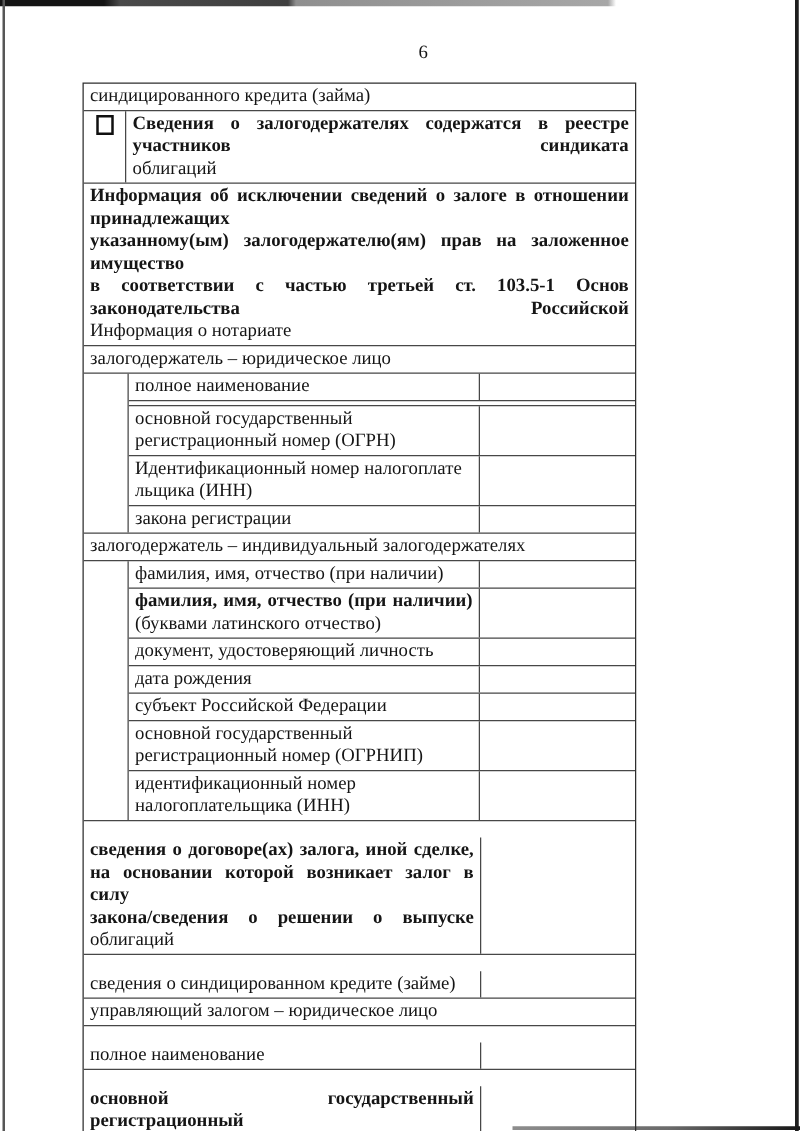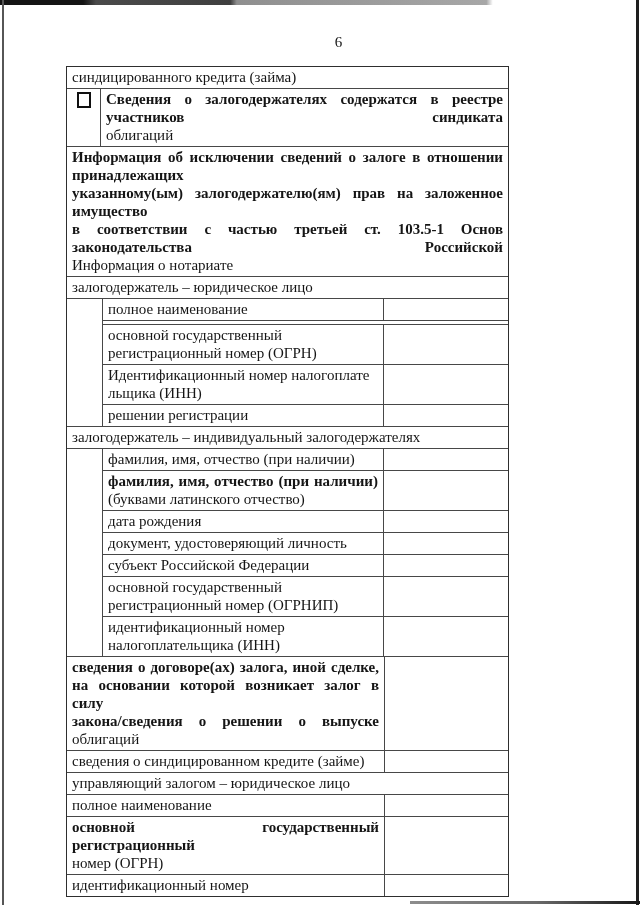--- a/index.html
+++ b/index.html
@@ -27,21 +27,21 @@
   .grow { flex:1 1 auto; }
 
   .cbcell { flex:0 0 34px; border-right:1px solid #474747; display:flex; justify-content:center; align-items:flex-start; padding-top:3px; }
   .checkbox { display:block; width:14px; height:16px; border:2.5px solid #101010; background:#fff; }
 
   .indent { flex:0 0 36px; border-right:1px solid #474747; }
   .subrows { flex:1 1 auto; display:flex; flex-direction:column; }
   .srow { display:flex; border-top:1px solid #474747; }
   .srow:first-child { border-top:none; }
   .lbl2 { flex:0 0 281px; border-right:1px solid #474747; }
-  .lbl1 { flex:0 0 318px; border-right:1px solid #474747; }
+  .lbl1 { flex:0 0 318px; border-right:1px solid #474747;margin-top:13px; }
   .val { flex:1 1 auto; }
 
   
   .jl { text-align:justify; text-align-last:justify;font-weight:bold; }
 </style>
 </head>
 <body>
 
 <div class="canvas">
 
@@ -98,21 +98,21 @@
           <div class="cell val"></div>
         </div>
         <div class="srow">
           <div class="cell lbl2">
               <div>Идентификационный номер налогоплате</div>
               <div>льщика (ИНН)</div>
             </div>
           <div class="cell val"></div>
         </div>
         <div class="srow">
-          <div class="cell lbl2">решении регистрации</div>
+          <div class="cell lbl2">закона регистрации</div>
           <div class="cell val"></div>
         </div>
       </div>
     </div>
 
     <div class="trow">
       <div class="cell grow">залогодержатель – индивидуальный залогодержателях</div>
     </div>
     <div class="trow">
       <div class="indent"></div>
@@ -122,25 +122,25 @@
           <div class="cell val"></div>
         </div>
         <div class="srow">
           <div class="cell lbl2 j">
               <div class="jl">фамилия, имя, отчество (при наличии)</div>
               <div>(буквами латинского отчество)</div>
             </div>
           <div class="cell val"></div>
         </div>
         <div class="srow">
-          <div class="cell lbl2">дата рождения</div>
+          <div class="cell lbl2">документ, удостоверяющий личность</div>
           <div class="cell val"></div>
         </div>
         <div class="srow">
-          <div class="cell lbl2">документ, удостоверяющий личность</div>
+          <div class="cell lbl2">дата рождения</div>
           <div class="cell val"></div>
         </div>
         <div class="srow">
           <div class="cell lbl2">субъект Российской Федерации</div>
           <div class="cell val"></div>
         </div>
         <div class="srow">
           <div class="cell lbl2">
               <div>основной государственный</div>
               <div>регистрационный номер (ОГРНИП)</div>

